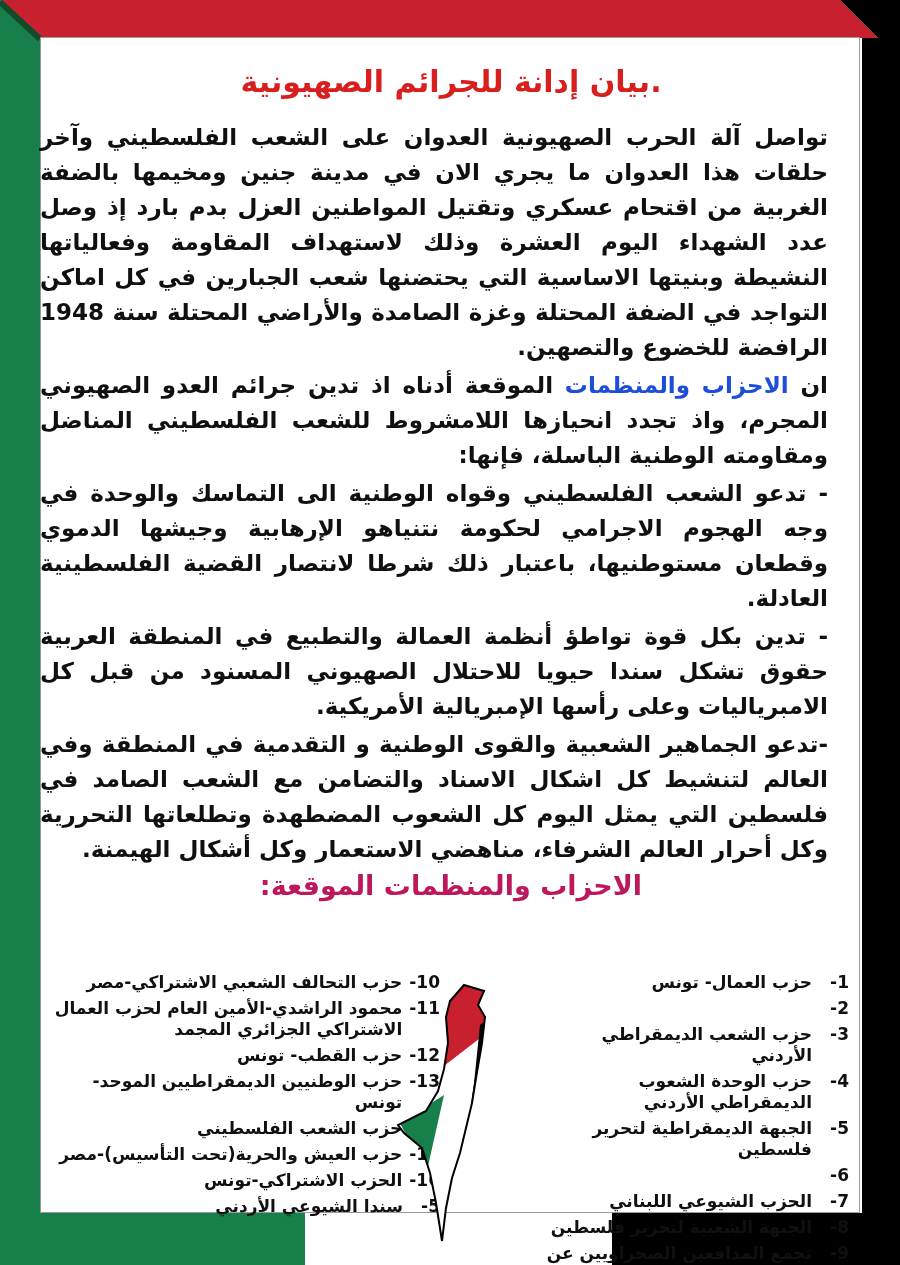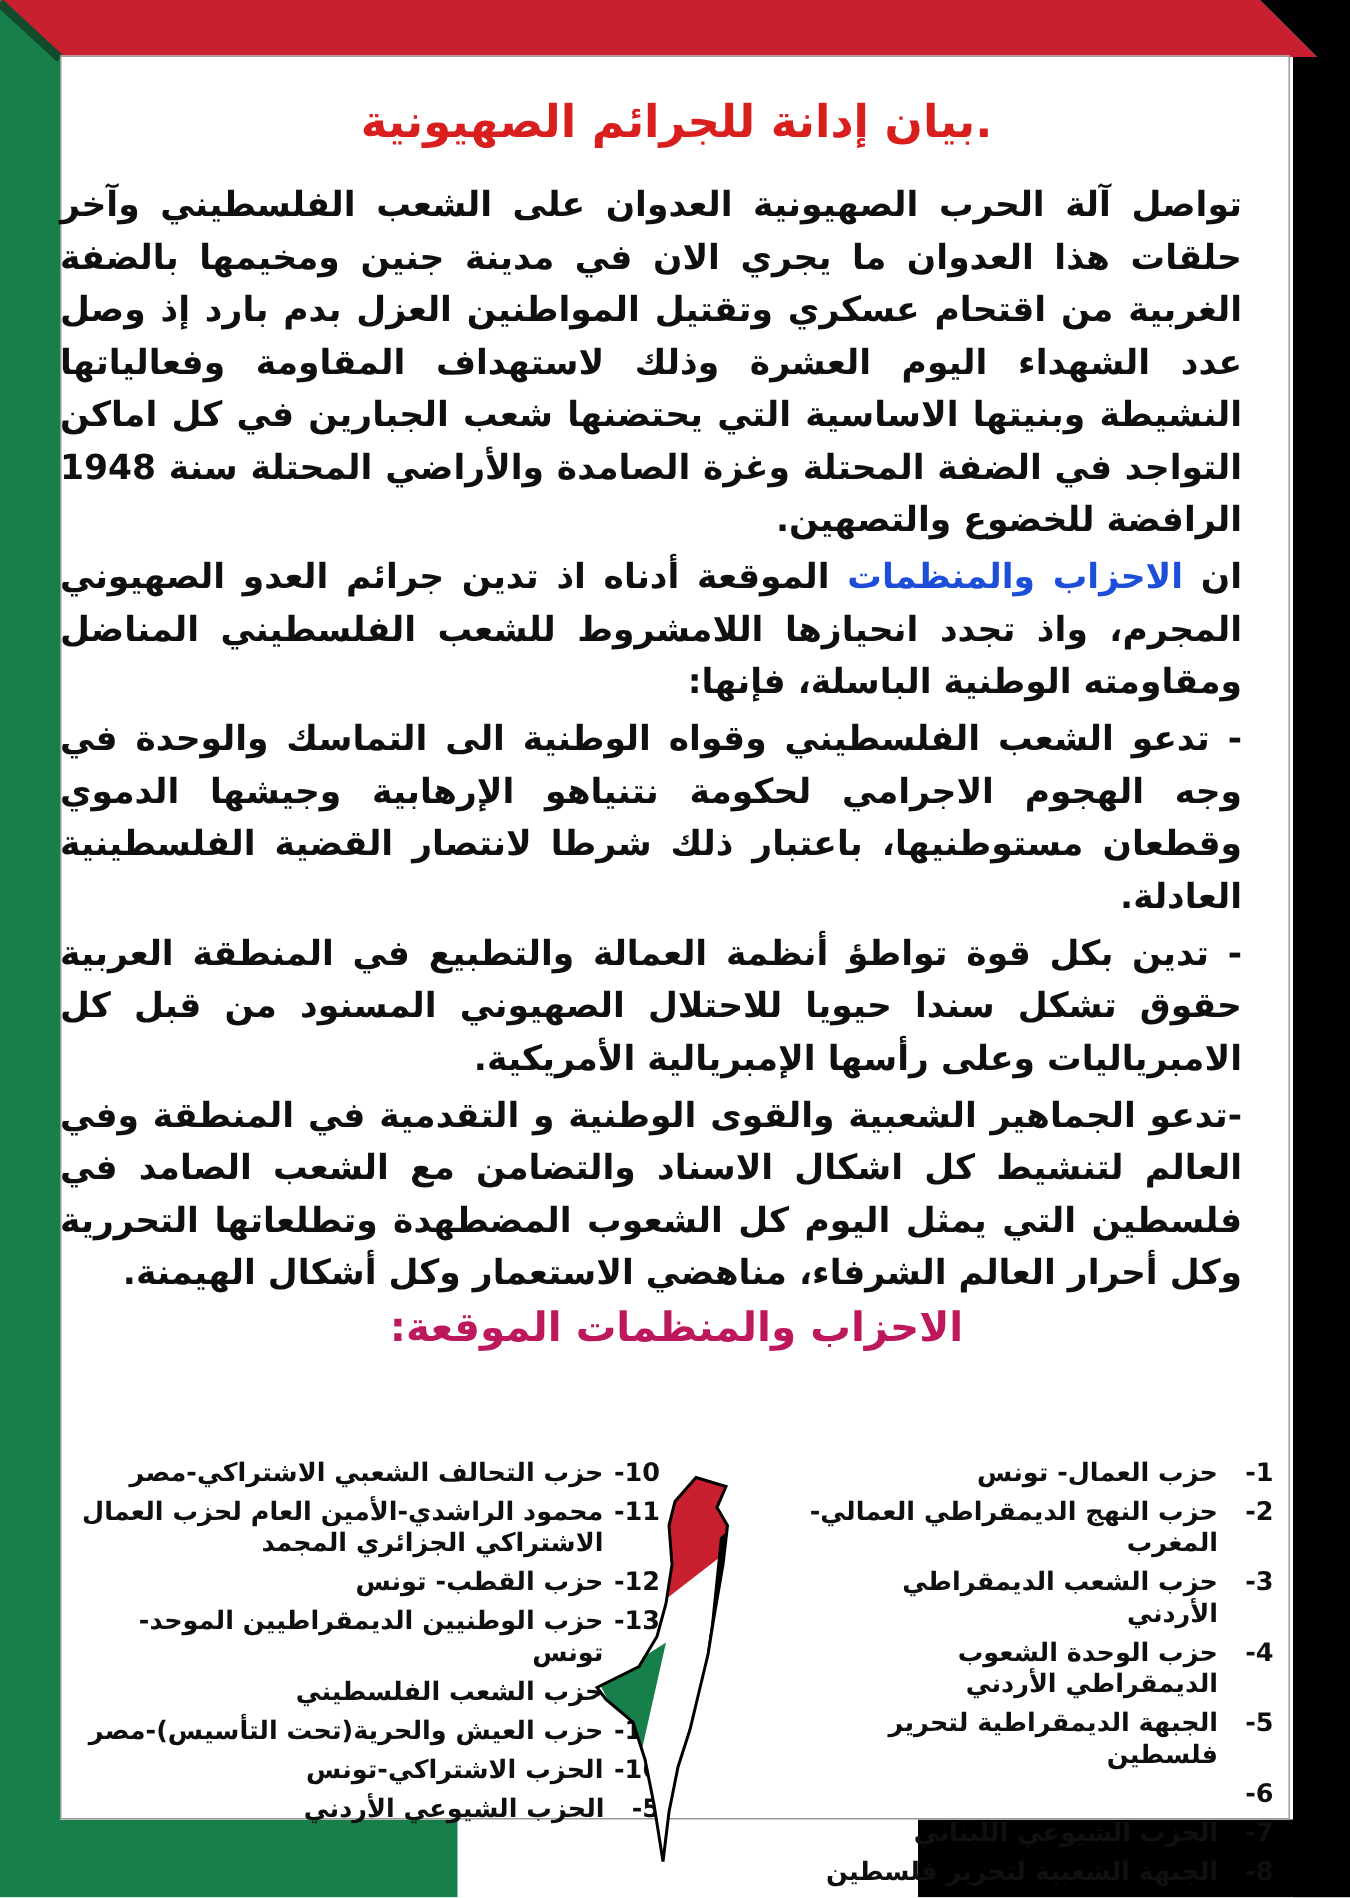--- a/index.html
+++ b/index.html
@@ -67,21 +67,20 @@
 
   <h2 class="sig-heading">الاحزاب والمنظمات الموقعة:</h2>
 
   <div class="col col-right">
     <div class="item">
         <span class="num">1-</span>
         <span class="txt">حزب العمال- تونس</span>
       </div>
     <div class="item">
         <span class="num">2-</span>
-        <span class="txt">حزب النهج الديمقراطي العمالي- المغرب</span>
       </div>
     <div class="item">
         <span class="num">3-</span>
         <span class="txt">حزب الشعب الديمقراطي الأردني</span>
       </div>
     <div class="item">
         <span class="num">4-</span>
         <span class="txt">حزب الوحدة الشعوب الديمقراطي الأردني</span>
       </div>
     <div class="item">
@@ -129,21 +128,21 @@
     <div class="item">
         <span class="num">15-</span>
         <span class="txt">حزب العيش والحرية(تحت التأسيس)-مصر</span>
       </div>
     <div class="item">
         <span class="num">16-</span>
         <span class="txt">الحزب الاشتراكي-تونس</span>
       </div>
     <div class="item">
         <span class="num">5-</span>
-        <span class="txt">الحزب الشيوعي الأردني</span>
+        <span class="txt">سندا الشيوعي الأردني</span>
       </div>
   </div>
 
   <svg class="map" width="145" height="266" viewBox="0 0 145 266" aria-hidden="true">
     <defs>
       <clipPath id="mapclip">
         <path d="M72,2 L92,8 L86,22 L93,34 L90,60 L84,95 L80,120 L74,145 L68,170 L60,195 L54,225 L50,258 L44,220 L38,190 L30,165 L12,150 L6,142 L34,128 L46,108 L52,86 L56,60 L54,34 L58,18 Z"></path>
       </clipPath>
     </defs>
     <g clip-path="url(#mapclip)">

